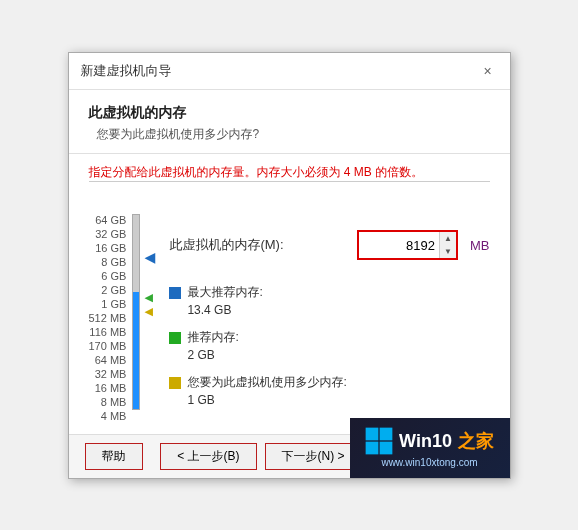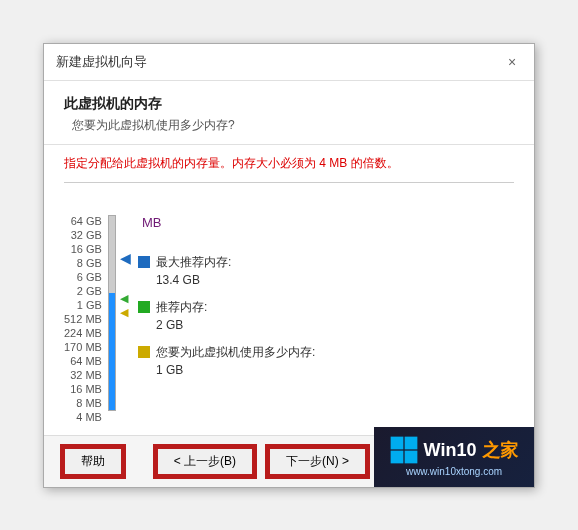--- a/index.html
+++ b/index.html
@@ -8,21 +8,21 @@
       height: 530px;
       background: #f0f0f0;
       font-family: 'Microsoft YaHei', SimSun, sans-serif;
       font-size: 13px;
       color: #222;
       display: flex;
       align-items: center;
       justify-content: center;
     }
     .dialog {
-      width: 492px;
+      width: 443px;
       background: #ffffff;
       border: 1px solid #aaa;
       box-shadow: 2px 2px 10px rgba(0,0,0,0.3);
       display: flex;
       flex-direction: column;
     }
     .title-bar {
       background: #fff;
       border-bottom: 1px solid #e0e0e0;
       padding: 8px 12px 8px 12px;
@@ -60,29 +60,28 @@
     }
     .content {
       padding: 10px 20px 10px 20px;
       flex: 1;
     }
     .description {
       font-size: 12px;
       color: #333;
       margin-bottom: 14px;
       border-bottom: 1px solid #ccc;
-      padding-bottom: 10px;
     }
     .description span {
       color: #d00;
     }
     .memory-section {
       display: flex;
-      align-items: flex-start;
-      gap: 18px;
+      align-items: center;
+      gap: 25px;
       margin-top: 32px;
     }
     .labels-and-bar {
       display: flex;
       flex-direction: row;
       align-items: flex-start;
     }
     .mem-labels {
       display: flex;
       flex-direction: column;
@@ -215,21 +214,21 @@
       position: relative;
     }
     .footer-left {
       display: flex;
       align-items: center;
     }
     .footer-btn {
       padding: 4px 16px;
       font-size: 12px;
       background: #f0f0f0;
-      border: 5px solid #b91c1c;
+      border: 1px solid #b91c1c;
       cursor: pointer;
       font-family: inherit;
     }
     .footer-right {
       display: flex;
       gap: 8px;
       align-items: center;
       justify-content: space-between;
     }
     .win10-badge {
@@ -286,21 +285,21 @@
         <div class="mem-labels">
 
         <div class="mem-label-row">64 GB</div>
             <div class="mem-label-row">32 GB</div>
             <div class="mem-label-row">16 GB</div>
             <div class="mem-label-row">8 GB</div>
             <div class="mem-label-row">6 GB</div>
             <div class="mem-label-row">2 GB</div>
             <div class="mem-label-row">1 GB</div>
             <div class="mem-label-row">512 MB</div>
-            <div class="mem-label-row">224 MB</div>
+            <div class="mem-label-row">116 MB</div>
             <div class="mem-label-row">170 MB</div>
             <div class="mem-label-row">64 MB</div>
             <div class="mem-label-row">32 MB</div>
             <div class="mem-label-row">16 MB</div>
             <div class="mem-label-row">8 MB</div>
             <div class="mem-label-row">4 MB</div>
           </div>
         <div class="bar-column">
           <div class="bar-track">
             <div class="bar-fill-max"></div>
@@ -310,20 +309,28 @@
         <div style="display:flex;flex-direction:column;justify-content:flex-start;margin-left:2px;position:relative;height:196px;">
 
         <div style="position: absolute; top: 36px; left: 0px; color: rgb(30, 107, 191); font-size: 14px; line-height: 1;">◀</div>
             <div style="position: absolute; top: 78px; left: 0px; color: rgb(51, 170, 51); font-size: 11px; line-height: 1;">◀</div>
             <div style="position: absolute; top: 92px; left: 0px; color: rgb(204, 170, 0); font-size: 11px; line-height: 1;">◀</div>
           </div>
       </div>
 
       <div class="right-section">
         <div class="memory-input-row">
+          <span class="memory-label">此虚拟机的内存(M):</span>
+          <div class="memory-input-wrap">
+            <input class="memory-input" type="text" value="8192" style="">
+            <div class="spinner-buttons">
+              <button class="spin-up">▲</button>
+              <button class="spin-down">▼</button>
+            </div>
+          </div>
           <span class="mb-label">MB</span>
         </div>
 
         <div class="legend-section">
 
         <div class="legend-item">
               <div class="legend-title-row">
                 <div class="legend-dot" style="background: rgb(30, 107, 191);"></div>
                 <span class="legend-title">最大推荐内存:</span>
               </div>

